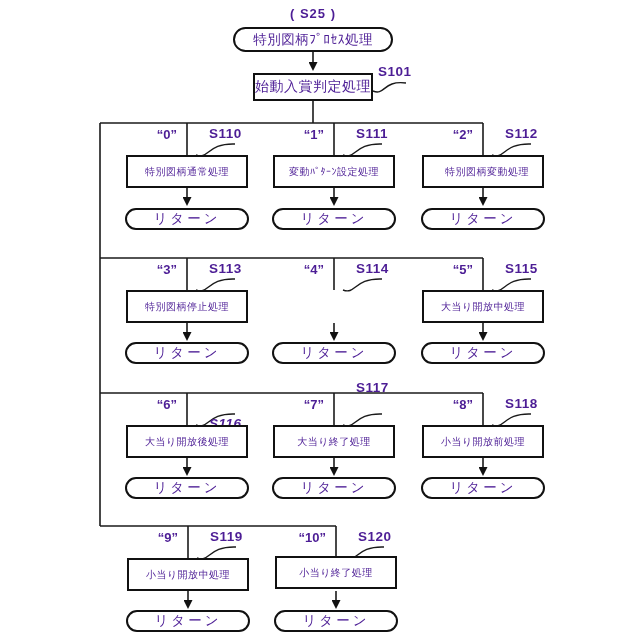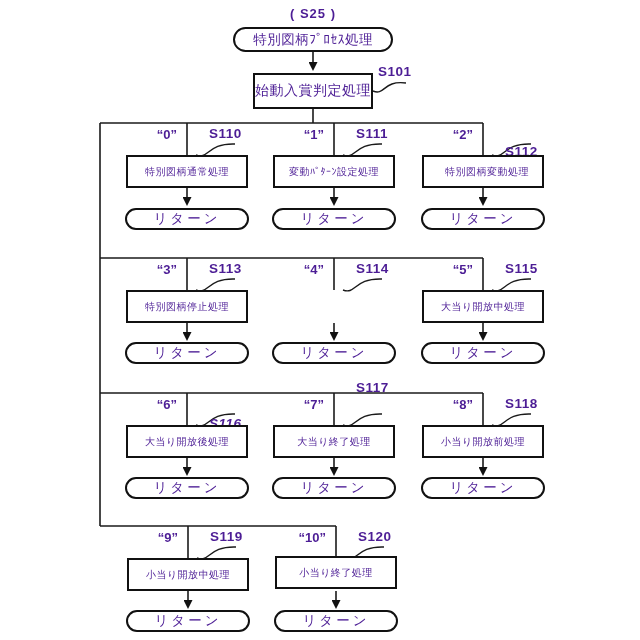--- a/index.html
+++ b/index.html
@@ -22,21 +22,21 @@
     display:flex;align-items:center;justify-content:center;
     font-size:13.5px;letter-spacing:3px;white-space:nowrap;
   }
   .titleoval{
     position:absolute;box-sizing:border-box;left:233px;top:27px;width:160px;height:25px;
     border:2px solid #111;border-radius:13px;background:#fff;
     display:flex;align-items:center;justify-content:center;
     font-size:13.5px;letter-spacing:.5px;white-space:nowrap;
   }
   .s101box{
-    position:absolute;box-sizing:border-box;left:253px;top:73px;width:120px;height:36px;
+    position:absolute;box-sizing:border-box;left:253px;top:73px;width:120px;height:28px;
     border:2px solid #111;background:#fff;
     display:flex;align-items:center;justify-content:center;
     font-size:14px;letter-spacing:.5px;white-space:nowrap;
   }
   .case-label{
     position:absolute;width:54px;text-align:right;
     font-weight:bold;font-size:13px;white-space:nowrap;
   }
   .step-label{
     position:absolute;width:60px;text-align:left;
@@ -120,21 +120,21 @@
   <div class="step-label" style="left:209px;top:126px;">S110</div>
   <div class="pbox cjk" style="left:126px;top:155px;">特別図柄通常処理</div>
   <div class="oval cjk" style="left:125px;top:208px;">リターン</div>
 
   <div class="case-label" style="left:270px;top:127px;">“1”</div>
   <div class="step-label" style="left:356px;top:126px;">S111</div>
   <div class="pbox cjk" style="left:273px;top:155px;">変動ﾊﾟﾀｰﾝ設定処理</div>
   <div class="oval cjk" style="left:272px;top:208px;">リターン</div>
 
   <div class="case-label" style="left:419px;top:127px;">“2”</div>
-  <div class="step-label" style="left:505px;top:126px;margin-top:18px;">S112</div>
+  <div class="step-label" style="left:505px;top:126px;">S112</div>
   <div class="pbox cjk" style="left:422px;top:155px;padding-left:8px;">特別図柄変動処理</div>
   <div class="oval cjk" style="left:421px;top:208px;">リターン</div>
 
   <div class="case-label" style="left:123px;top:262px;">“3”</div>
   <div class="step-label" style="left:209px;top:261px;">S113</div>
   <div class="pbox cjk" style="left:126px;top:290px;">特別図柄停止処理</div>
   <div class="oval cjk" style="left:125px;top:342px;">リターン</div>
 
   <div class="case-label" style="left:270px;top:262px;">“4”</div>
   <div class="step-label" style="left:356px;top:261px;">S114</div>

